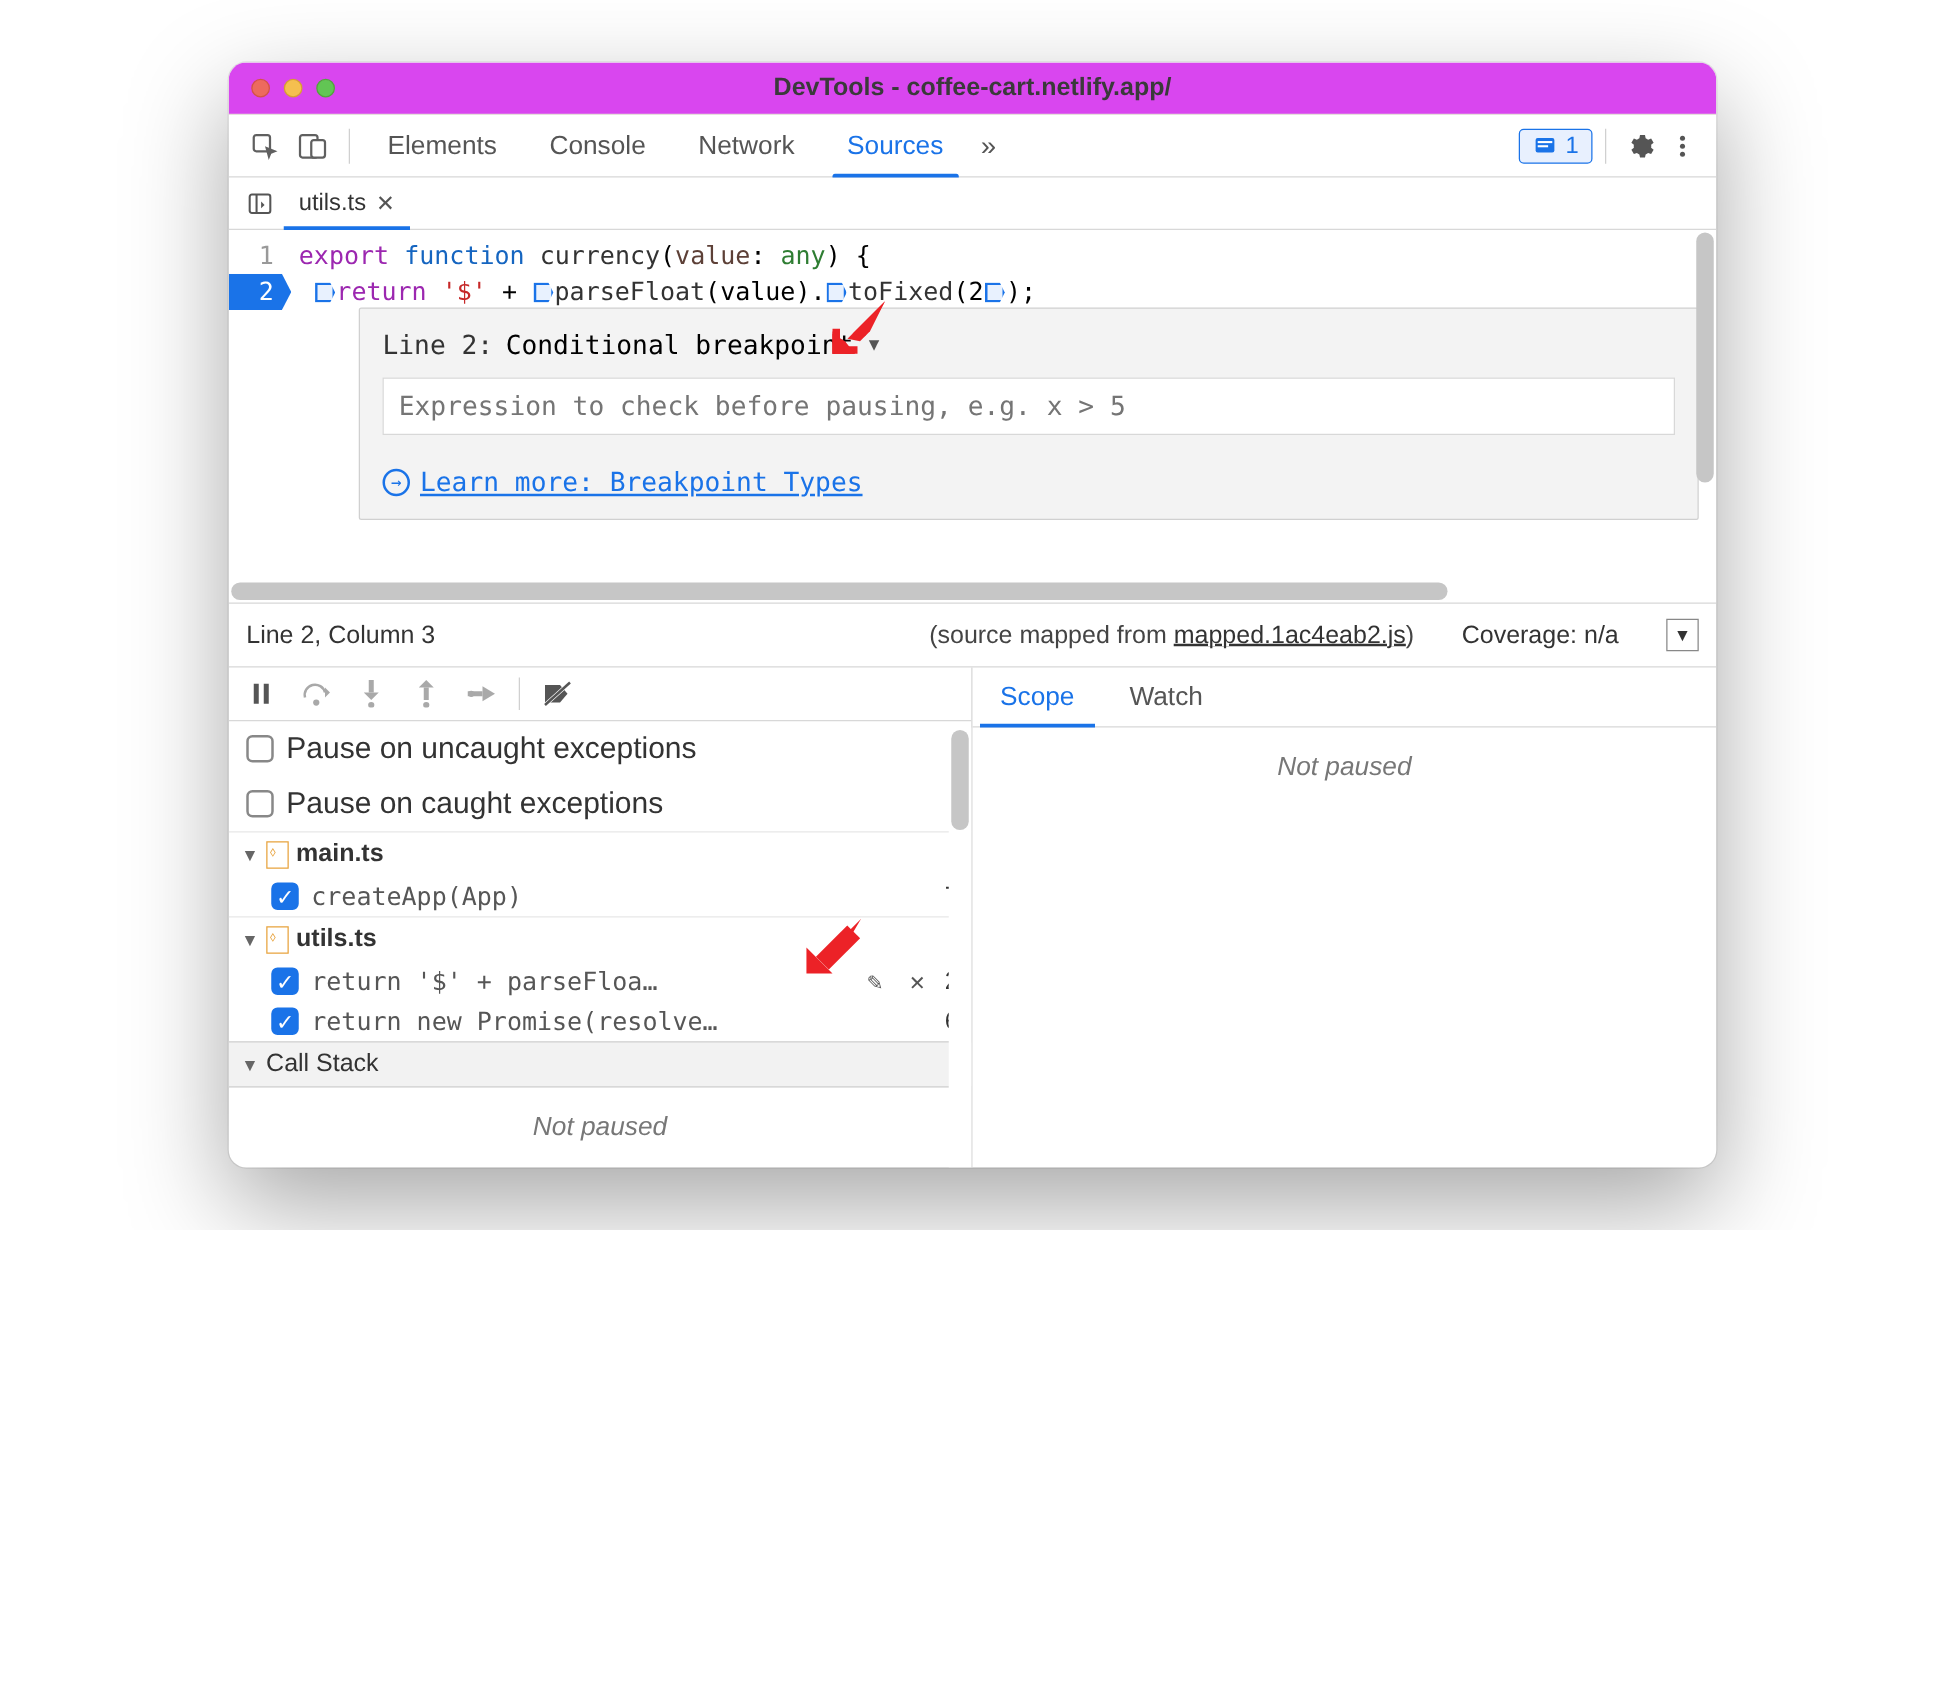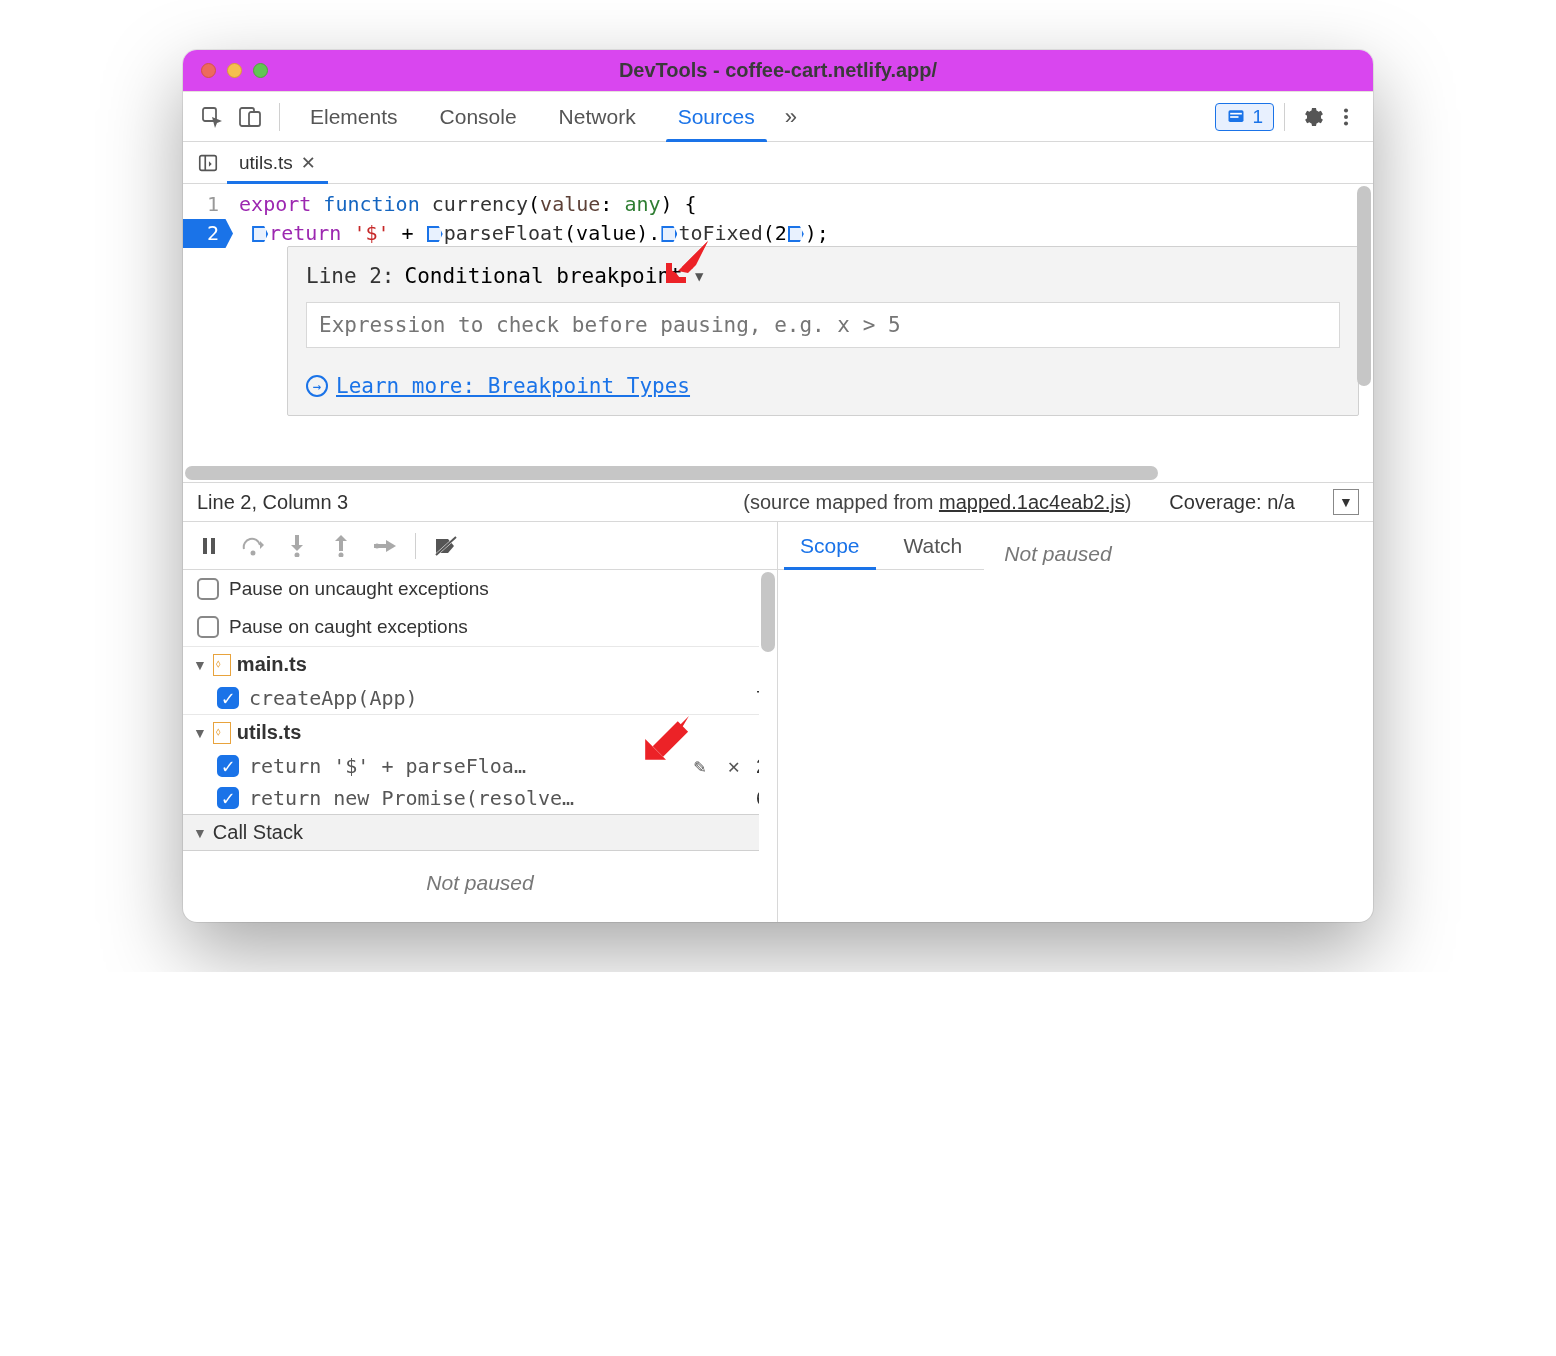--- a/index.html
+++ b/index.html
@@ -116,36 +116,36 @@
   
   .red-arrow {
     position:absolute; width:48px; height:48px; pointer-events:none;
   }
   .red-arrow svg { width:100%; height:100%; }
   
   .hscroll { height:18px; background:#fff; display:flex; align-items:center; padding:0 2px;}
   .hscroll .thumb { height:14px; background:#c6c6c6; border-radius:7px; width:82%; }
   
   .statusbar {
-    display:flex; align-items:center; height:40px;
+    display:flex; align-items:center; height:52px;
     border-top:1px solid #d8d8d8; border-bottom:1px solid #d8d8d8;
     padding:0 14px; font-size:20px; color:#333;gap:12px;
   }
   .statusbar .sm { color:#444; }
   .statusbar a { color:#333; text-decoration:underline;}
   .statusbar .chev-box { width:26px; height:26px; border:1px solid #888; display:flex; align-items:center; justify-content:center; font-size:14px;}
   
   .debug-split { display:flex; height:400px;}
   .left-pane { width:50%; border-right:1px solid #d8d8d8; display:flex; flex-direction:column; position:relative;}
-  .right-pane { width:50%; display:flex; flex-direction:row;}
+  .right-pane { width:50%; display:flex; flex-direction:column;}
   .dbgtoolbar { height:48px; border-bottom:1px solid #d8d8d8; display:flex; align-items:center; padding:0 6px; gap:4px;}
   .dbgbtn { width:40px; height:40px; display:flex; align-items:center; justify-content:center; color:#555;}
   .dbgbtn.disabled { opacity:0.5; }
   .vsep { width:1px; height:26px; background:#d0d0d0; margin:0 6px;}
-  .checkrow { padding:8px 14px; display:flex; align-items:center; gap:10px; font-size:19px; color:#333;}
+  .checkrow { padding:8px 14px; display:flex; align-items:center; gap:10px; font-size:24px; color:#333;}
   .cbx { width:22px; height:22px; border:2px solid #888; border-radius:5px; display:flex; align-items:center; justify-content:center;}
   .cbx.checked { background:#1a73e8; border-color:#1a73e8; color:#fff;}
   .sectionhdr { padding:6px 10px; font-size:20px; color:#333; display:flex; align-items:center; gap:6px; border-top:1px solid #e8e8e8;}
   .sectionhdr .tri { font-size:14px; color:#666;}
   .sectionhdr.gray { background:#f2f2f2; border-top:1px solid #d0d0d0; border-bottom:1px solid #d0d0d0;}
   .bp-file { display:flex; align-items:center; gap:8px; padding:4px 10px 4px 24px;}
   .bp-file .fileicon { width:18px; height:22px; border:1.5px solid #e8a33d; position:relative;}
   .bp-file .fileicon::before { content:"⬨"; color:#e8a33d; font-size:11px; position:absolute; left:2px; top:2px;}
   .bp-entry { display:flex; align-items:center; padding:4px 10px 4px 34px; font-family:Menlo,Consolas,monospace; font-size:20px; gap:10px;}
   .bp-entry .txt { flex:1; white-space:nowrap; overflow:hidden; text-overflow:ellipsis; color:#565656;}

